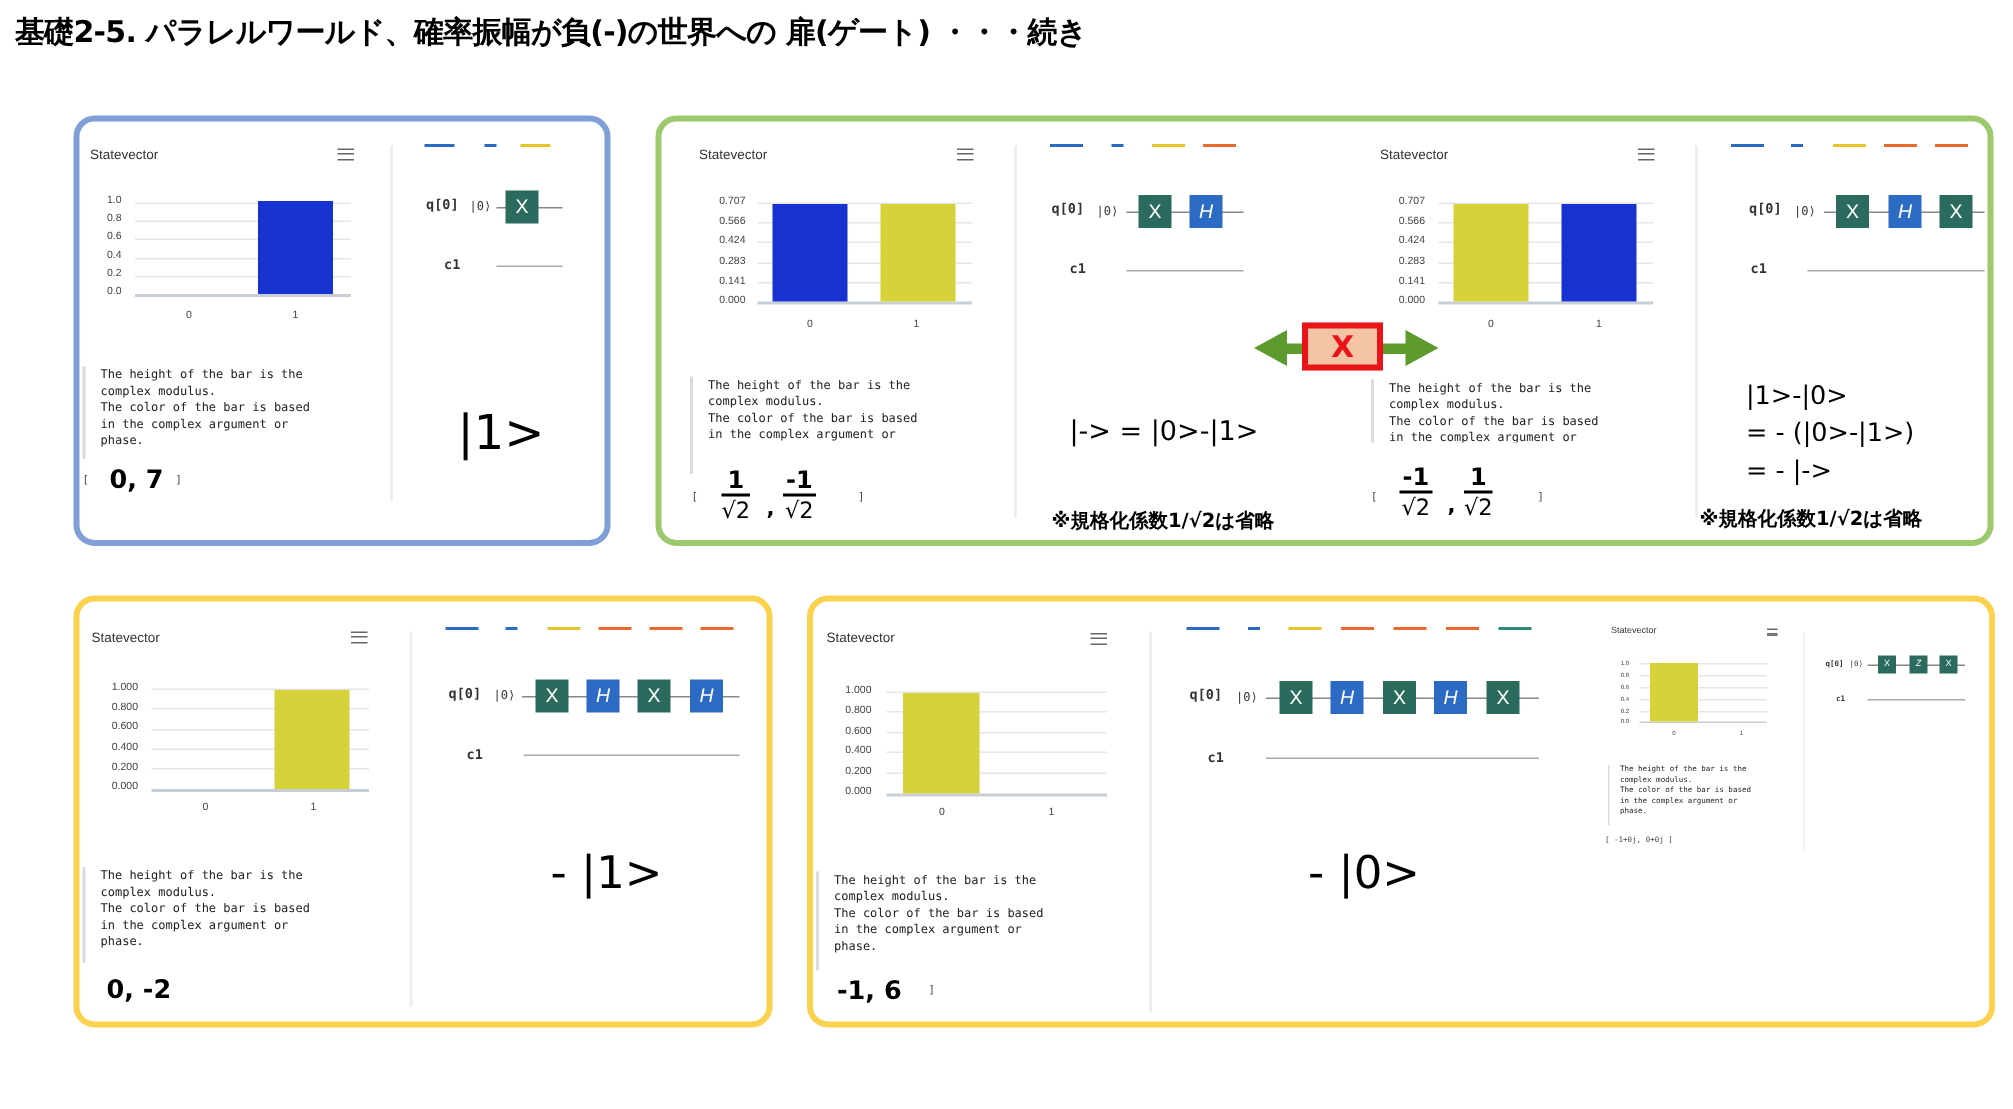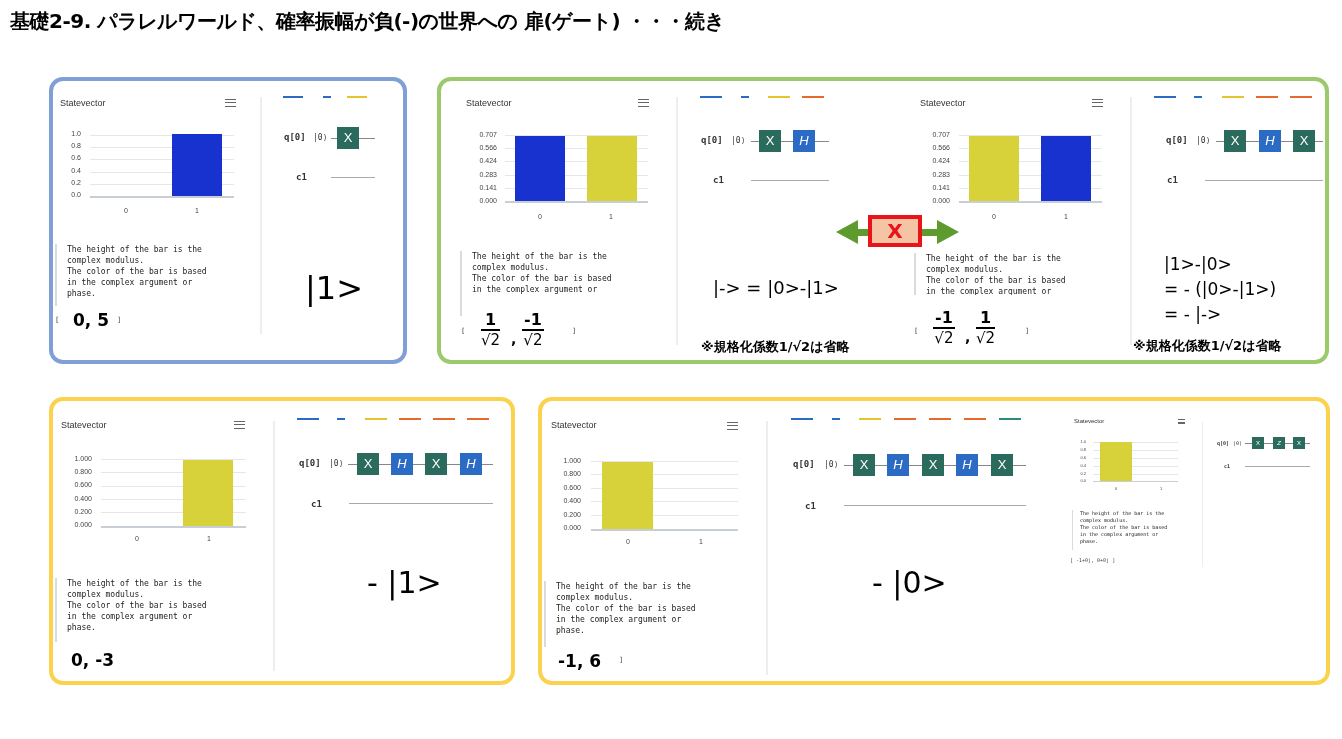--- a/index.html
+++ b/index.html
@@ -38,21 +38,21 @@
   .frac .num { display: block; font-weight: bold; font-size: 16px; border-bottom: 2px solid #000; padding: 0 2px; line-height: 18px; }
   .frac .den { display: block; font-size: 15px; line-height: 18px; }
   .x-badge { position: absolute; width: 54px; height: 32px; background: #f4c4a4; border: 4px solid #e8141a; color: #e8141a; font-weight: bold; font-size: 20px; text-align: center; line-height: 24px; font-family: "DejaVu Sans", sans-serif; }
   .arrow-left { position: absolute; width: 0; height: 0; border-top: 12px solid transparent; border-bottom: 12px solid transparent; border-right: 22px solid #5e9b2f; }
   .arrow-right { position: absolute; width: 0; height: 0; border-top: 12px solid transparent; border-bottom: 12px solid transparent; border-left: 22px solid #5e9b2f; }
   .arrow-shaft { position: absolute; height: 7px; background: #5e9b2f; }
 </style>
 </head>
 <body>
 
-<div class="title">基礎2-9. パラレルワールド、確率振幅が負(-)の世界への 扉(ゲート) ・・・続き</div>
+<div class="title">基礎2-5. パラレルワールド、確率振幅が負(-)の世界への 扉(ゲート) ・・・続き</div>
 
 <div class="frame blue" style="left:49px;top:77px;width:358px;height:287px;"></div>
 <div class="panel" style="left:49px;top:77px;width:358px;height:287px;">
   <div class="sv-title" style="left:11px;top:21px;">Statevector</div>
   <div class="menu-icon" style="left:176px;top:22px;"></div>
   <div class="chart" style="left:41px;top:58px;width:144px;height:63px;">
     <div class="gridline" style="top:0"></div>
       <div class="gridline" style="top:12px"></div>
       <div class="gridline" style="top:24px"></div>
       <div class="gridline" style="top:37px"></div>
@@ -67,21 +67,21 @@
   <div class="tick-label" style="left:10px;top:102px;width:22px;">0.2</div>
   <div class="tick-label" style="left:10px;top:114px;width:22px;">0.0</div>
   <div class="x-label" style="left:67px;top:130px;">0</div>
   <div class="x-label" style="left:138px;top:130px;">1</div>
   <div class="desc" style="left:6px;top:167px;width:160px;height:62px;">The height of the bar is the
 complex modulus.
 The color of the bar is based
 in the complex argument or
 phase.</div>
   <div class="bracket" style="left:6px;top:239px;">[</div>
-  <div class="vec-text" style="left:24px;top:233px;">0, 5</div>
+  <div class="vec-text" style="left:24px;top:233px;">0, 7</div>
   <div class="bracket" style="left:68px;top:239px;">]</div>
   <div class="divider" style="left:211px;top:20px;height:237px;"></div>
   <div class="color-strip" style="left:234px;top:19px;width:20px;background:#2b6bc4;"></div>
   <div class="color-strip" style="left:274px;top:19px;width:8px;background:#2b6bc4;"></div>
   <div class="color-strip" style="left:298px;top:19px;width:20px;background:#e6c52c;"></div>
   <div class="qlabel" style="left:235px;top:55px;">q[0]</div>
   <div class="ket0" style="left:264px;top:56px;">|0⟩</div>
   <div class="wire" style="left:282px;top:61px;width:44px;"></div>
   <div class="gate x" style="left:288px;top:50px;">X</div>
   <div class="qlabel" style="left:247px;top:95px;">c1</div>
@@ -224,21 +224,21 @@
   <div class="tick-label" style="left:18px;top:98px;width:25px;">0.400</div>
   <div class="tick-label" style="left:18px;top:111px;width:25px;">0.200</div>
   <div class="tick-label" style="left:18px;top:124px;width:25px;">0.000</div>
   <div class="x-label" style="left:78px;top:138px;">0</div>
   <div class="x-label" style="left:150px;top:138px;">1</div>
   <div class="desc" style="left:6px;top:181px;width:170px;height:64px;">The height of the bar is the
 complex modulus.
 The color of the bar is based
 in the complex argument or
 phase.</div>
-  <div class="vec-text" style="left:22px;top:253px;">0, -3</div>
+  <div class="vec-text" style="left:22px;top:253px;">0, -2</div>
   <div class="divider" style="left:224px;top:24px;height:250px;"></div>
   <div class="color-strip" style="left:248px;top:21px;width:22px;background:#2b6bc4;"></div>
   <div class="color-strip" style="left:288px;top:21px;width:8px;background:#2b6bc4;"></div>
   <div class="color-strip" style="left:316px;top:21px;width:22px;background:#e6c52c;"></div>
   <div class="color-strip" style="left:350px;top:21px;width:22px;background:#e8692c;"></div>
   <div class="color-strip" style="left:384px;top:21px;width:22px;background:#e8692c;"></div>
   <div class="color-strip" style="left:418px;top:21px;width:22px;background:#e8692c;"></div>
   <div class="qlabel" style="left:250px;top:61px;">q[0]</div>
   <div class="ket0" style="left:280px;top:62px;">|0⟩</div>
   <div class="wire" style="left:299px;top:67px;width:145px;"></div>

